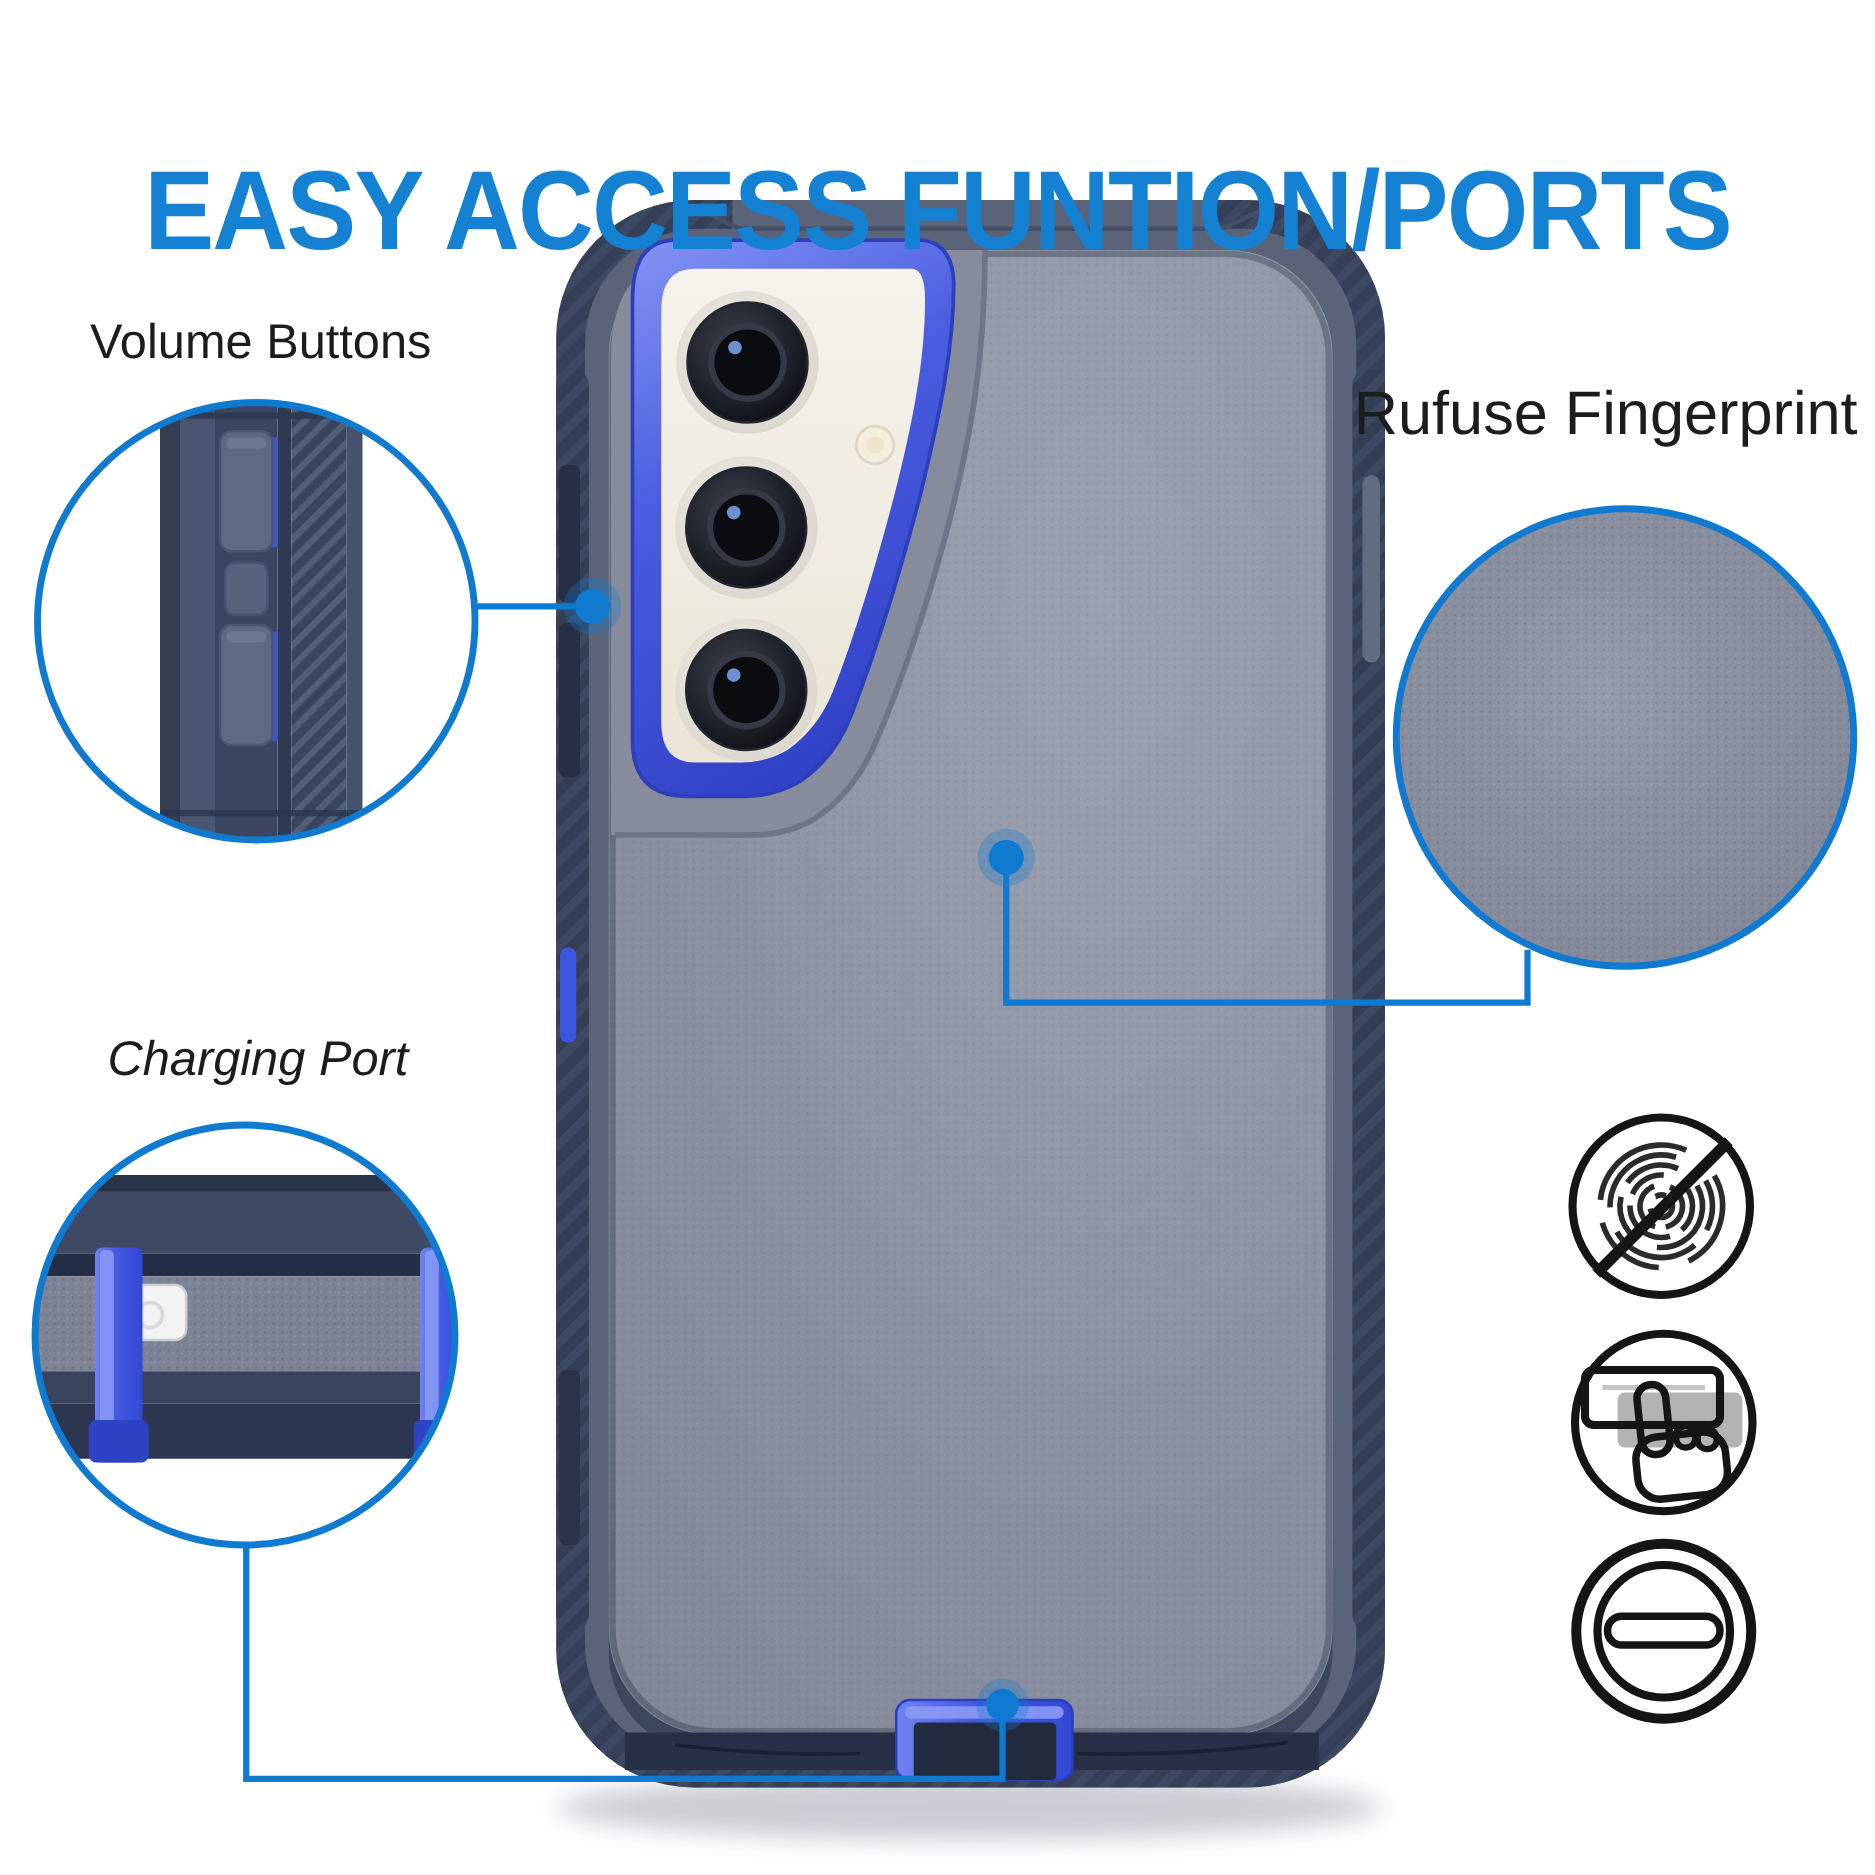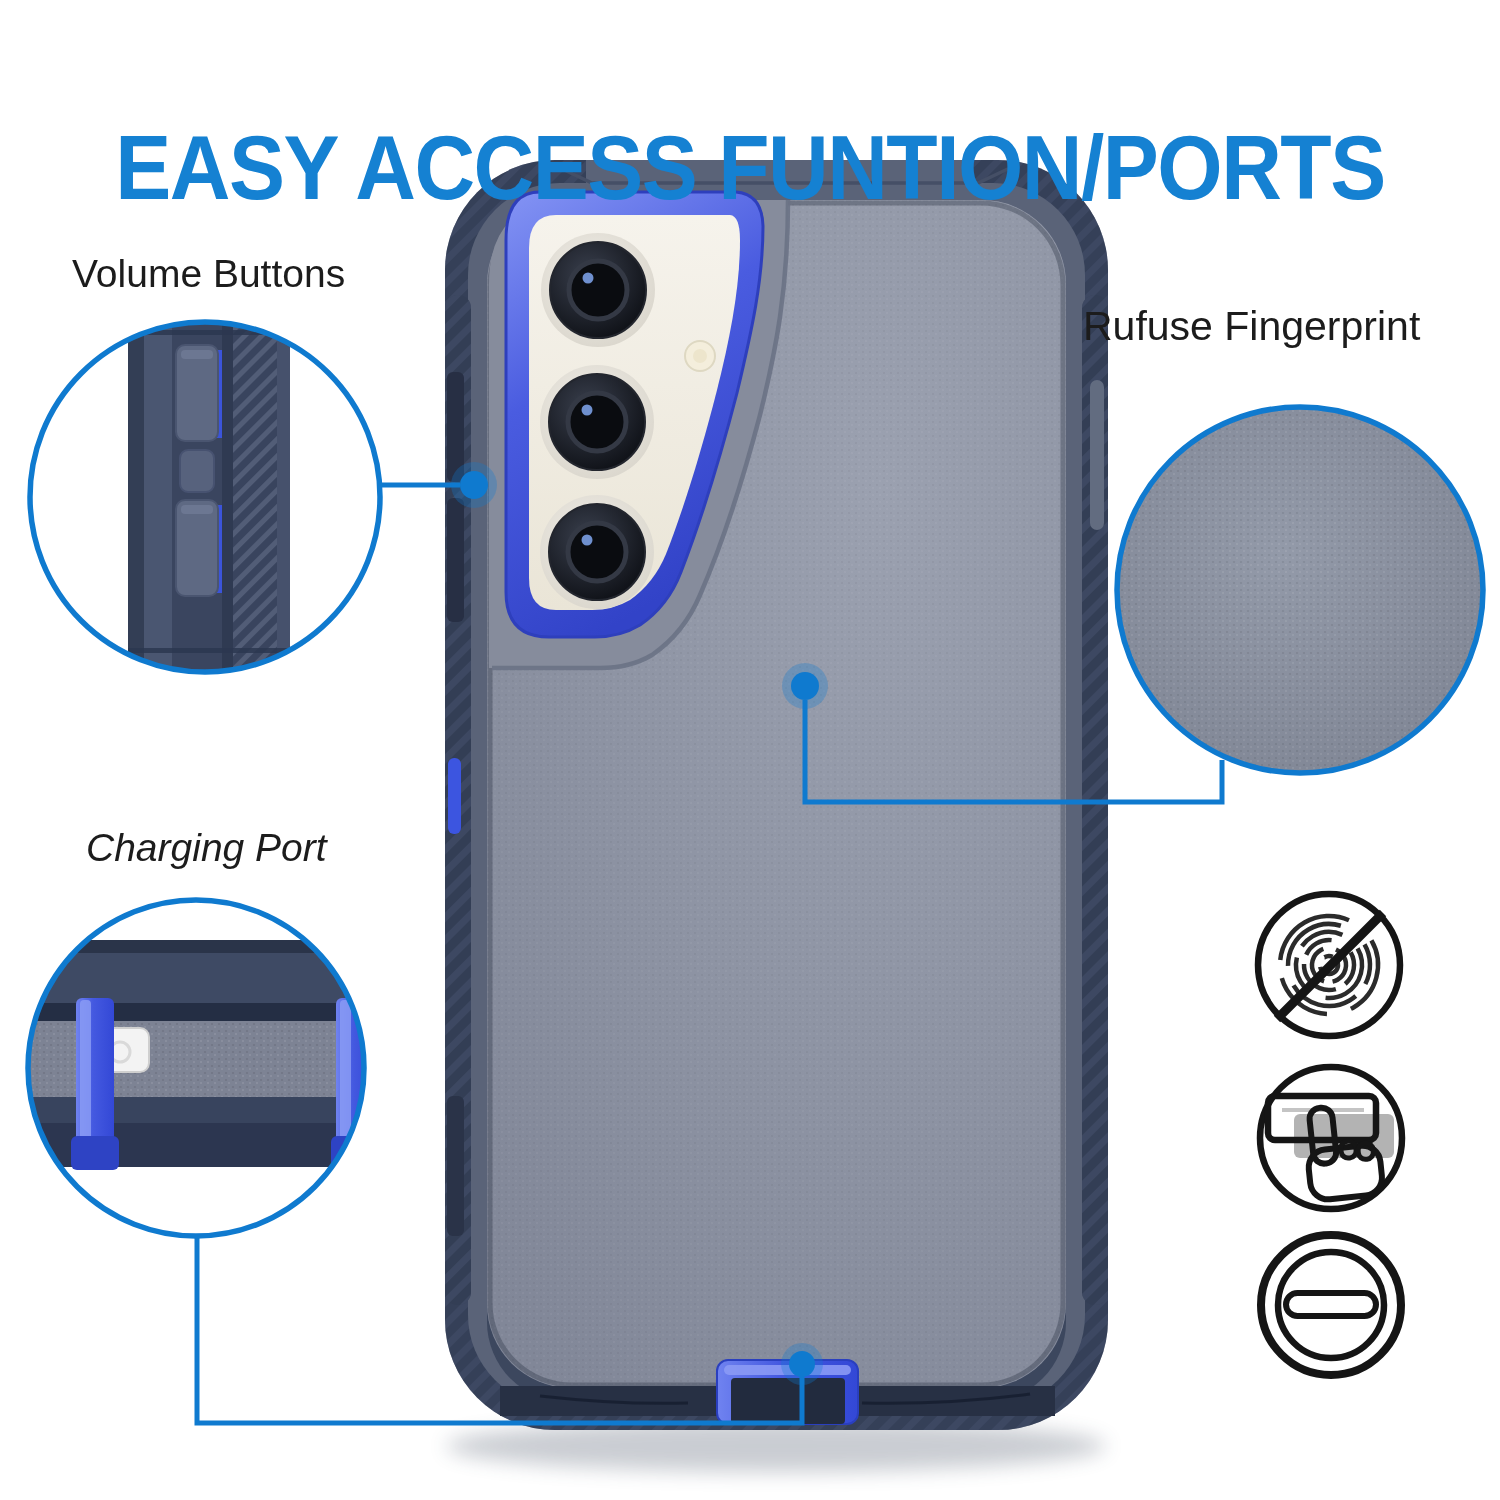--- a/index.html
+++ b/index.html
@@ -17,21 +17,21 @@
   .page-title{
     position:absolute;left:0;right:0;top:64px;z-index:3;
     text-align:center;font-size:84px;font-weight:bold;letter-spacing:-1.5px;
     color:var(--title);transform:scaleY(1.07);white-space:nowrap;
   }
   .callout-label{
     position:absolute;z-index:3;font-size:39px;color:var(--label);white-space:nowrap;
   }
   .lbl-volume{left:72px;top:252px;}
   .lbl-charging{left:86px;top:826px;font-style:italic;}
-  .lbl-fingerprint{left:1083px;top:303px;font-size:41px;}
+  .lbl-fingerprint{left:1083px;top:303px;font-size:49px;}
 
   
   .ln{stroke:var(--accent);stroke-width:5px;fill:none;}
   .dot{fill:var(--accent);}
   .halo{fill:var(--accent);opacity:.30;}
   .inset-ring{stroke:var(--accent);stroke-width:5.5px;fill:none;}
   .ink{stroke:#151515;fill:none;}
 </style>
 </head>
 <body>

